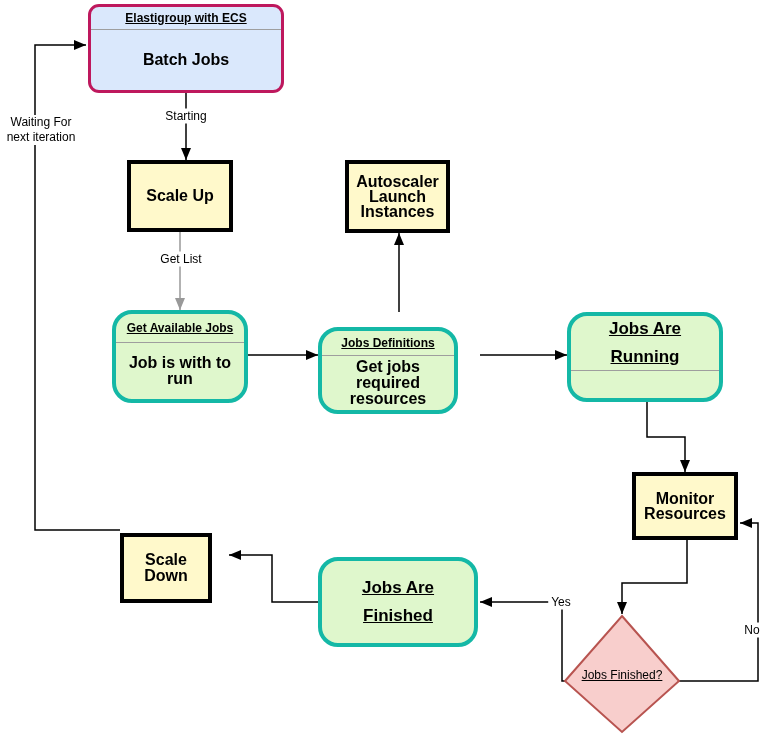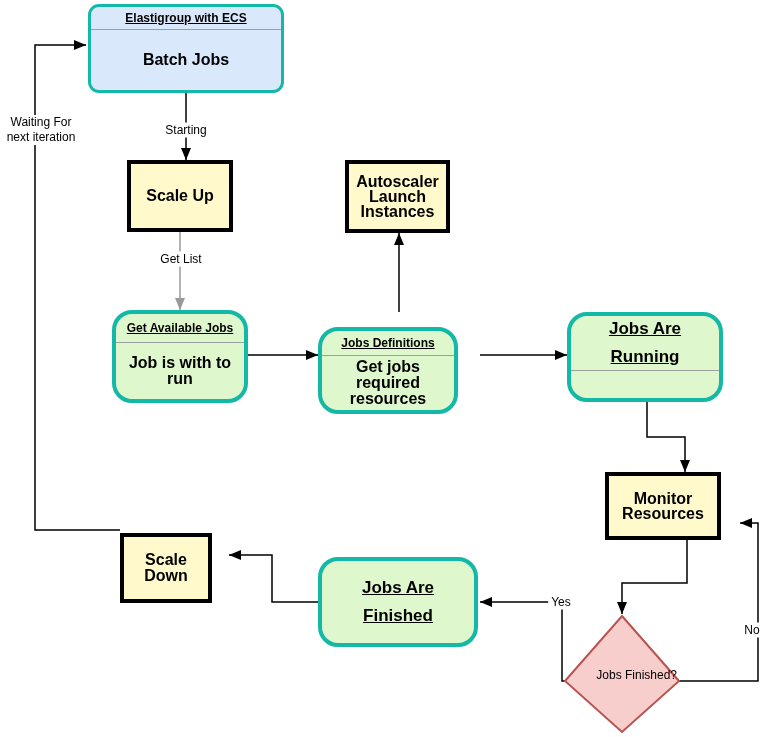--- a/index.html
+++ b/index.html
@@ -3,32 +3,32 @@
 <meta charset="utf-8">
 <style>
   html,body{margin:0;padding:0;background:#ffffff;}
   body{font-family:"Liberation Sans", sans-serif;}
   .canvas{position:relative;width:766px;height:737px;background:#ffffff;overflow:hidden;}
   .canvas svg.wires{position:absolute;left:0;top:0;z-index:1;}
   .node{position:absolute;z-index:2;box-sizing:border-box;display:flex;flex-direction:column;
         text-align:center;color:#000;}
   .yellow{background:#FFF9CB;border:4px solid #000;}
   .green{background:#DFF7CC;border:4px solid #14b8a6;border-radius:20px;}
-  .blue{background:#DAE8FC;border:3px solid #14b8a6;border-radius:11px;}
+  .blue{background:#DAE8FC;border:3px solid #be185d;border-radius:11px;}
   .hdr{display:flex;align-items:center;justify-content:center;font-weight:bold;font-size:12px;}
   .u{text-decoration:underline;}
   .divider{height:1px;background:#9e9e9e;flex:none;}
   .bodytxt{flex:1;display:flex;align-items:center;justify-content:center;
            font-weight:bold;font-size:16px;line-height:16px;white-space:pre-line;}
   .big{font-size:17px;line-height:28px;}
   .edge-label{position:absolute;z-index:3;font-size:12px;line-height:15px;color:#000;
               background:#ffffff;padding:0 3px;transform:translate(-50%,-50%);
               white-space:pre-line;text-align:center;}
-  .diamond-label{position:absolute;z-index:3;font-size:12px;color:#000;text-align:right;
-                 transform:translate(-50%,-50%);}
+  .diamond-label{position:absolute;z-index:3;font-size:12px;color:#000;text-align:center;
+                 transform:translate(-50%,-50%);text-decoration:underline;}
 </style>
 </head>
 <body>
 
 <div class="canvas">
 
   <svg class="wires" width="766" height="737" viewBox="0 0 766 737">
     <defs>
       <marker id="arrB" markerUnits="userSpaceOnUse" markerWidth="14" markerHeight="12" refX="13" refY="6" orient="auto">
         <path d="M1,1 L13,6 L1,11 Z" fill="#000"></path>
@@ -82,36 +82,36 @@
 required resources</div>
   </div>
 
   <div class="node green" style="left:567px;top:312px;width:156px;height:90px">
     <div class="bodytxt big u" style="flex:none;height:54px">Jobs Are
 Running</div>
     <div class="divider"></div>
     <div style="flex:1"></div>
   </div>
 
-  <div class="node yellow" style="left:605px;top:472px;width:116px;height:68px">
+  <div class="node yellow" style="left:632px;top:472px;width:106px;height:68px">
     <div class="bodytxt" style="line-height:15px">Monitor
 Resources</div>
   </div>
 
   <div class="node green" style="left:318px;top:557px;width:160px;height:90px">
     <div class="bodytxt big u">Jobs Are
 Finished</div>
   </div>
 
   <div class="node yellow" style="left:120px;top:533px;width:92px;height:70px">
     <div class="bodytxt">Scale Down</div>
   </div>
 
   <div class="diamond-label" style="left:622px;top:675px;width:110px">Jobs Finished?</div>
 
-  <div class="edge-label" style="left:186px;top:130px">Starting</div>
+  <div class="edge-label" style="left:186px;top:116px">Starting</div>
   <div class="edge-label" style="left:181px;top:259px">Get List</div>
   <div class="edge-label" style="left:561px;top:602px">Yes</div>
   <div class="edge-label" style="left:752px;top:630px">No</div>
   <div class="edge-label" style="left:41px;top:130px">Waiting For
 next iteration</div>
 
 </div>
 
 </body></html>

